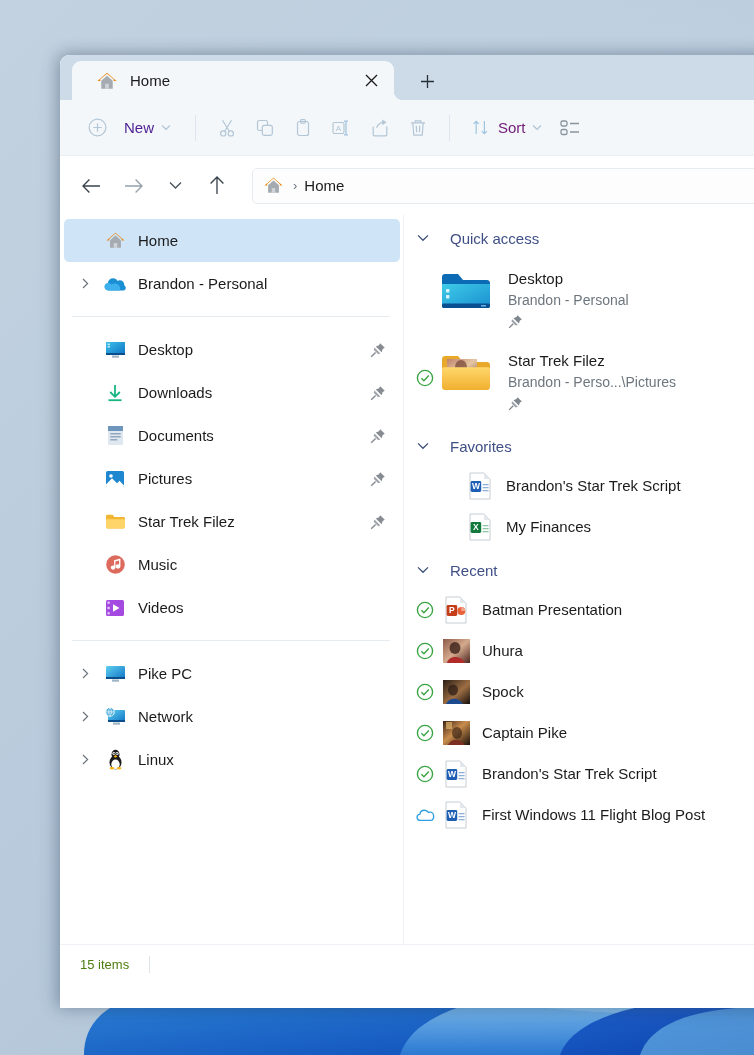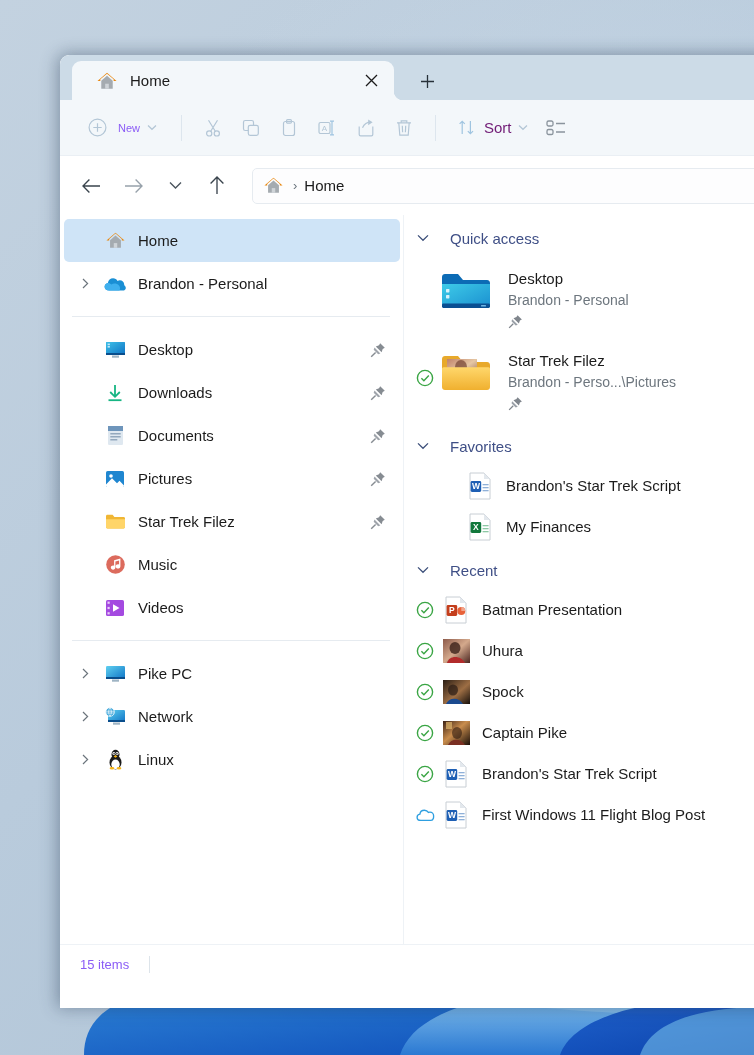--- a/index.html
+++ b/index.html
@@ -65,21 +65,21 @@
     height: 56px; background: #f3f7fa;
     display: flex; align-items: center; padding-left: 18px;
     border-bottom: 1px solid #eaeff4;
   }
   .tb-btn {
     height: 34px; display: flex; align-items: center;
     border-radius: 5px; padding: 0 9px; cursor: pointer;
     color: #b3c6d6;
   }
   #new-button { padding: 0 12px 0 10px; }
-  #new-button .lbl { font-size: 11px; color: #8b5cf6; margin: 0 7px 0 11px; }
+  #new-button .lbl { font-size: 15px; color: #4c1d95; margin: 0 7px 0 17px; }
   .tb-sep { width: 1px; height: 26px; background: #dde6ee; margin: 0 12px; flex: none; }
   #sort-button .lbl { font-size: 15px; color: #701a75; margin: 0 6px 0 8px; }
 
   
   #addressbar {
     height: 59px; background: #ffffff;
     display: flex; align-items: center; padding-left: 14px;
   }
   .nav-btn {
     width: 34px; height: 34px; margin-right: 8px; flex: none;
@@ -150,21 +150,21 @@
   .f-badge { width: 26px; flex: none; display: flex; justify-content: center; align-items: center; }
   .f-icon { width: 28px; height: 28px; flex: none; margin: 0 12px 0 28px; display: flex; align-items: center; justify-content: center; }
   .f-row.has-badge .f-icon { margin-left: 4px; }
   .f-name { font-size: 15px; color: #1b1b1b; }
 
   
   #statusbar {
     height: 40px; background: #fff; display: flex; align-items: center;
     padding-left: 20px; border-top: 1px solid #eef2f6;
   }
-  #status-count { font-size: 13px; color: #8b5cf6; }
+  #status-count { font-size: 13px; color: #4d7c0f; }
   .status-sep { width: 1px; height: 17px; background: #dde4ea; margin-left: 20px; }
 </style>
 </head>
 <body>
 
 <svg id="wallpaper-bloom" viewBox="0 0 754 90" preserveAspectRatio="none">
   <defs>
     <linearGradient id="bl1" x1="0" y1="0" x2="1" y2="1">
       <stop offset="0" stop-color="#2f86d8"></stop>
         <stop offset="1" stop-color="#0b47b6"></stop>

